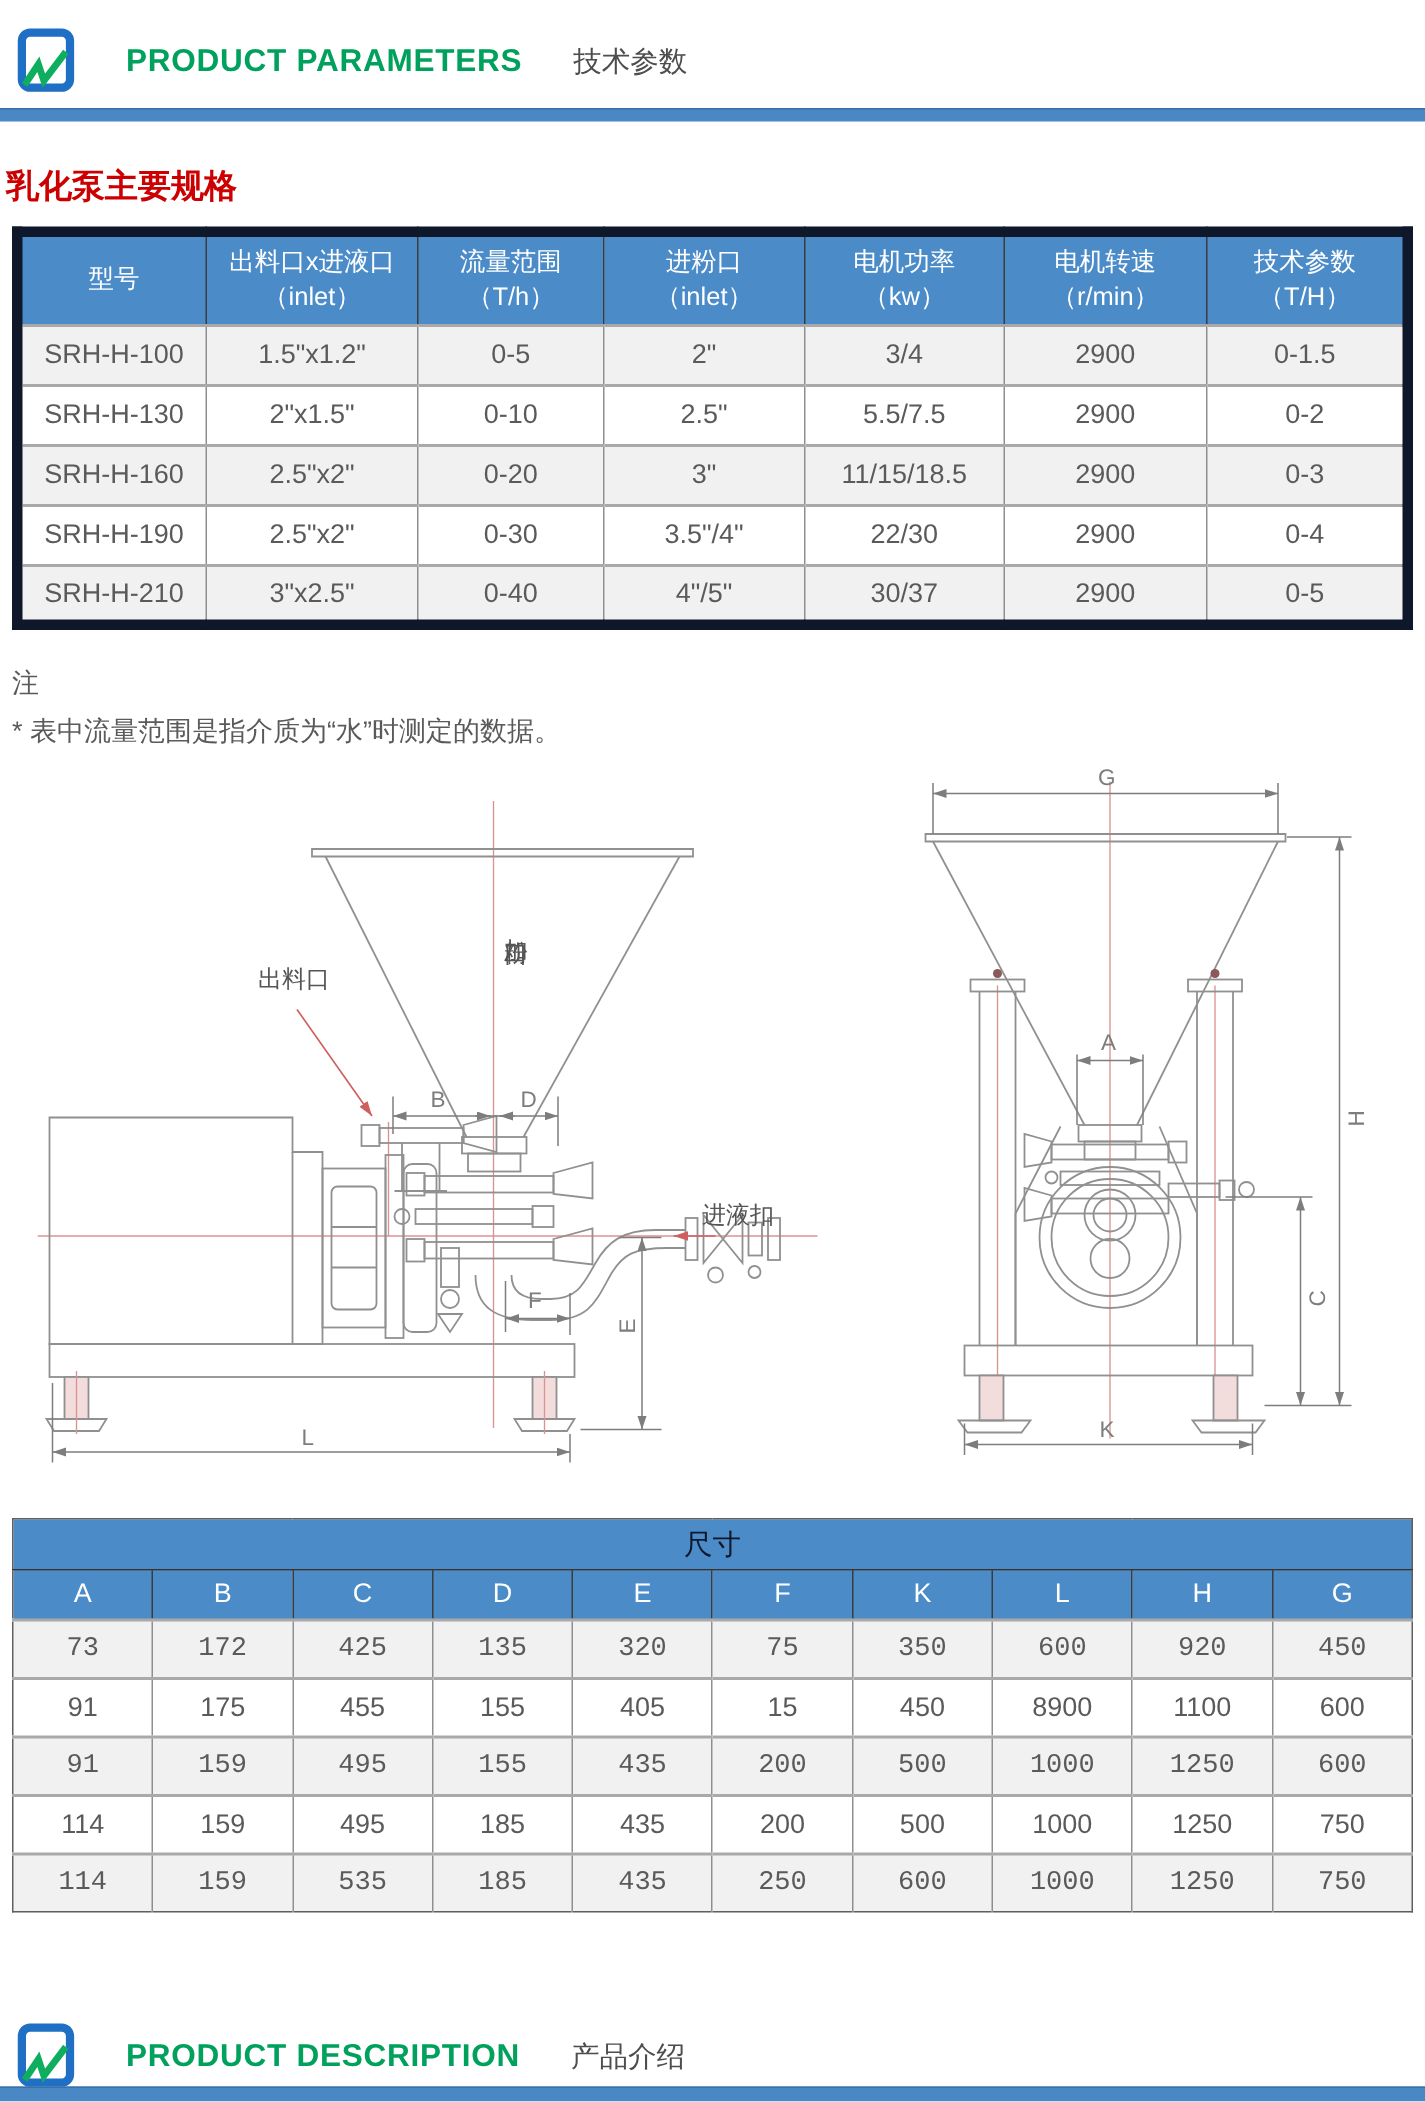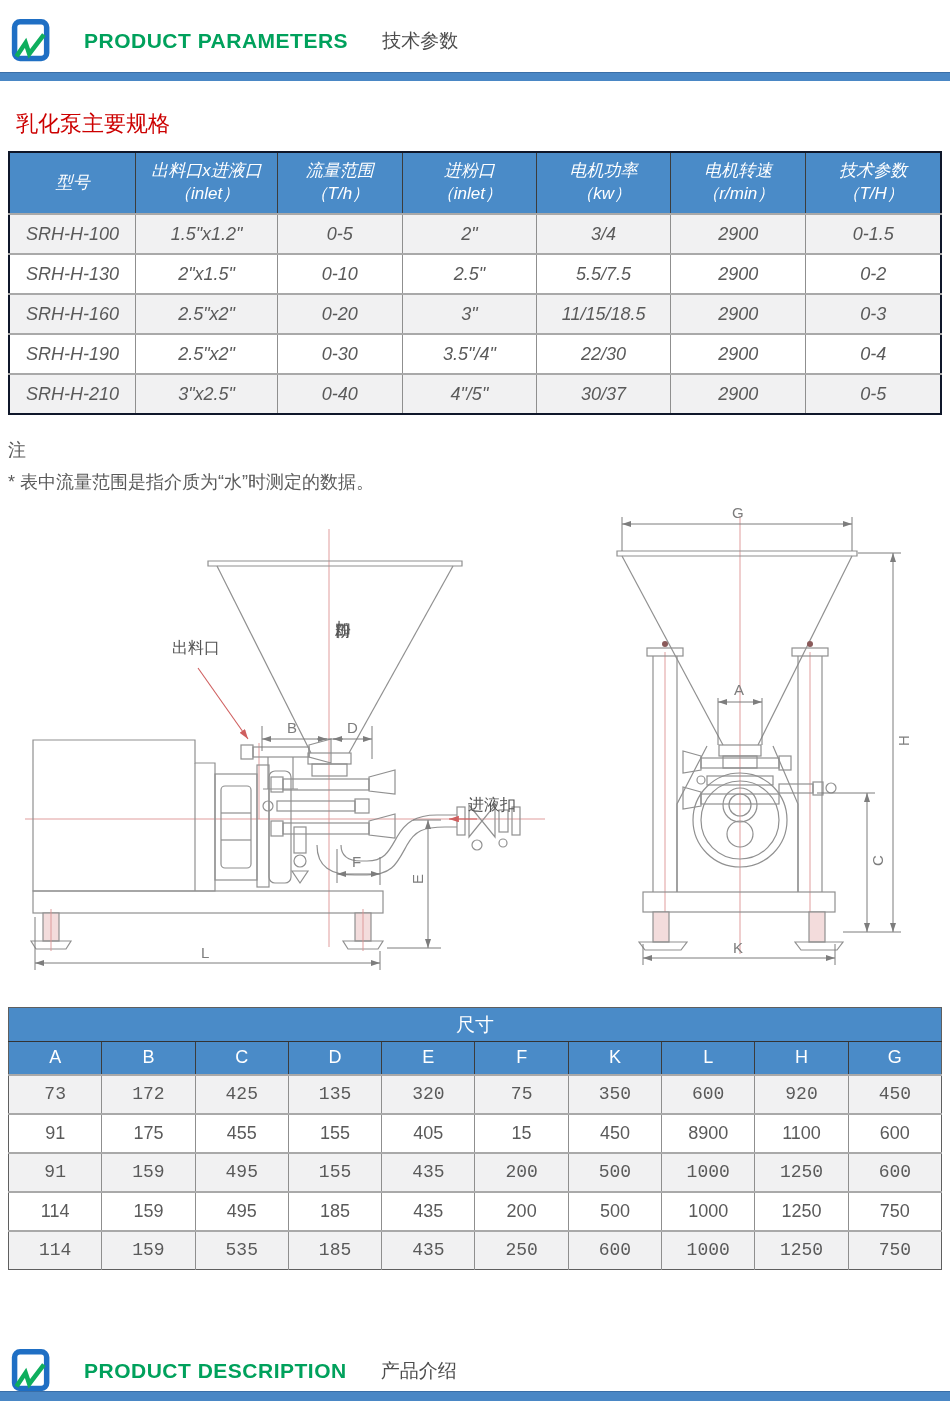--- a/index.html
+++ b/index.html
@@ -7,25 +7,25 @@
   .page { position:relative; width:950px; height:1401px; background:#fff; overflow:hidden; }
 
   
   .banner { display:flex; align-items:center; gap:30px; padding:18px 0 8px 10px; }
   .banner .logo { width:44px; height:46px; flex:0 0 auto; }
   .banner .t-en { color:#00a15c; font-size:21px; font-weight:bold; letter-spacing:.5px; }
   .banner .t-zh { color:#4d4d4d; font-size:19px; margin-left:4px; }
   .blue-bar { width:100%; height:9px; background:#4a87c5; border-top:1px solid #3a6fa8; }
 
   
-  .section-title { margin:28px 0 12px 16px; color:#cc0000; font-size:22px; font-weight:normal; }
+  .section-title { margin:28px 0 12px 4px; color:#cc0000; font-size:22px; font-weight:bold; }
 
   
   table { border-collapse:collapse; table-layout:fixed; width:934px; margin-left:8px; color:#5a5a5a; }
-  .spec-table { border:2px solid #0f172a;font-style:italic; }
+  .spec-table { border:7px solid #0f172a; }
   .spec-table th {
     background:#4a8bc8; color:#fff; font-weight:normal; font-size:17px; line-height:1.35;
     height:62px; border-left:1px solid #3c3c3c; vertical-align:middle; text-align:center;
   }
   .spec-table th:first-child { border-left:none; }
   .spec-table td {
     height:40px; text-align:center; font-size:18px;
     border-left:1px solid #8f8f8f; border-top:2px solid #a9a9a9;margin-top:40px;
   }
   .spec-table td:first-child { border-left:none; }
@@ -41,21 +41,21 @@
   .ov-vert { writing-mode:vertical-rl; letter-spacing:3px; }
   .ln { stroke:#909090; stroke-width:1.2; fill:none; }
   .dim { stroke:#7d7d7d; stroke-width:1; fill:none; }
   .red { stroke:#dd9292; stroke-width:.9; fill:none; }
   .redln { stroke:#cf5f5f; stroke-width:1.1; fill:none; }
   .dimtxt { fill:#7d7d7d; font-size:15px; font-family:"Liberation Sans",sans-serif; }
 
   
   .dims-table { border:1px solid #5f5f5f; }
   .dims-table .ttl {
-    background:#4a8bc8; color:#ffffff; font-weight:normal; font-size:19px; height:34px;
+    background:#4a8bc8; color:#0f172a; font-weight:normal; font-size:19px; height:34px;
     text-align:center; border-bottom:1px solid #333;
   }
   .dims-table th.colh {
     background:#4a8bc8; color:#fff; font-weight:normal; font-size:18px; height:33px;
     text-align:center; border-left:1px solid #3c3c3c;
   }
   .dims-table th.colh:first-child { border-left:none; }
   .dims-table td {
     height:39px; text-align:center; font-size:18px;
     border-left:1px solid #8f8f8f; border-top:2px solid #a9a9a9;

